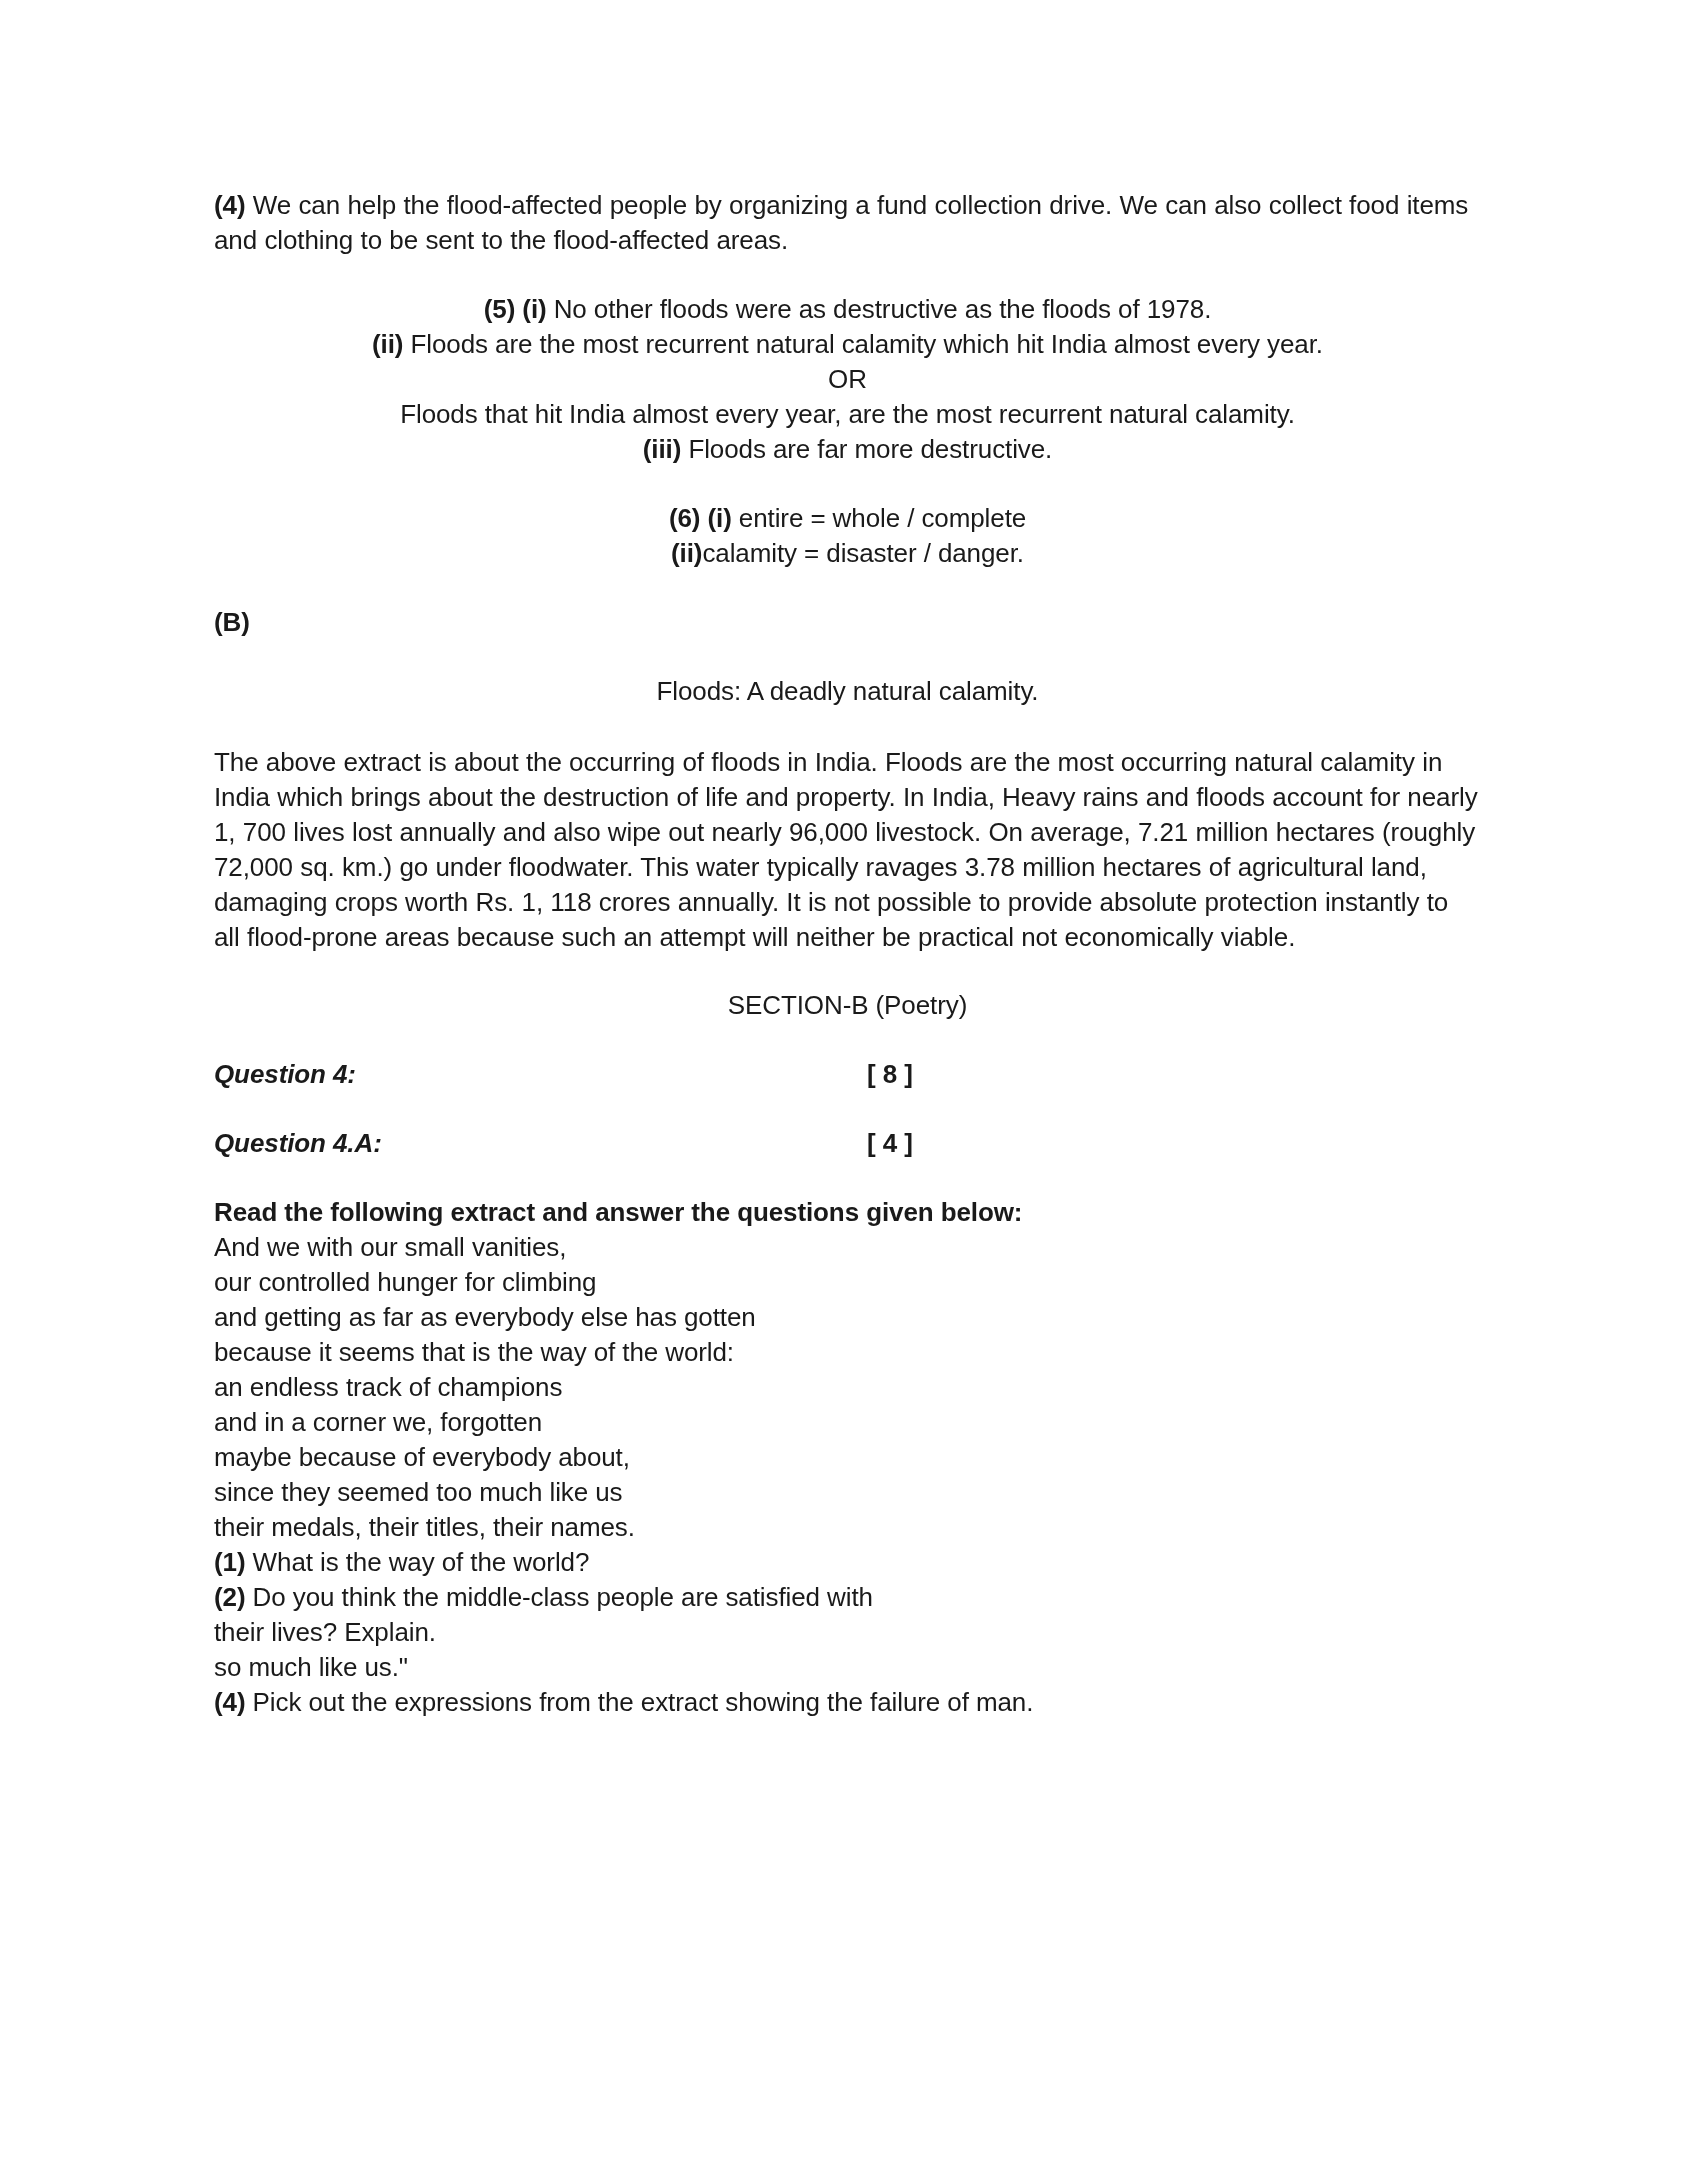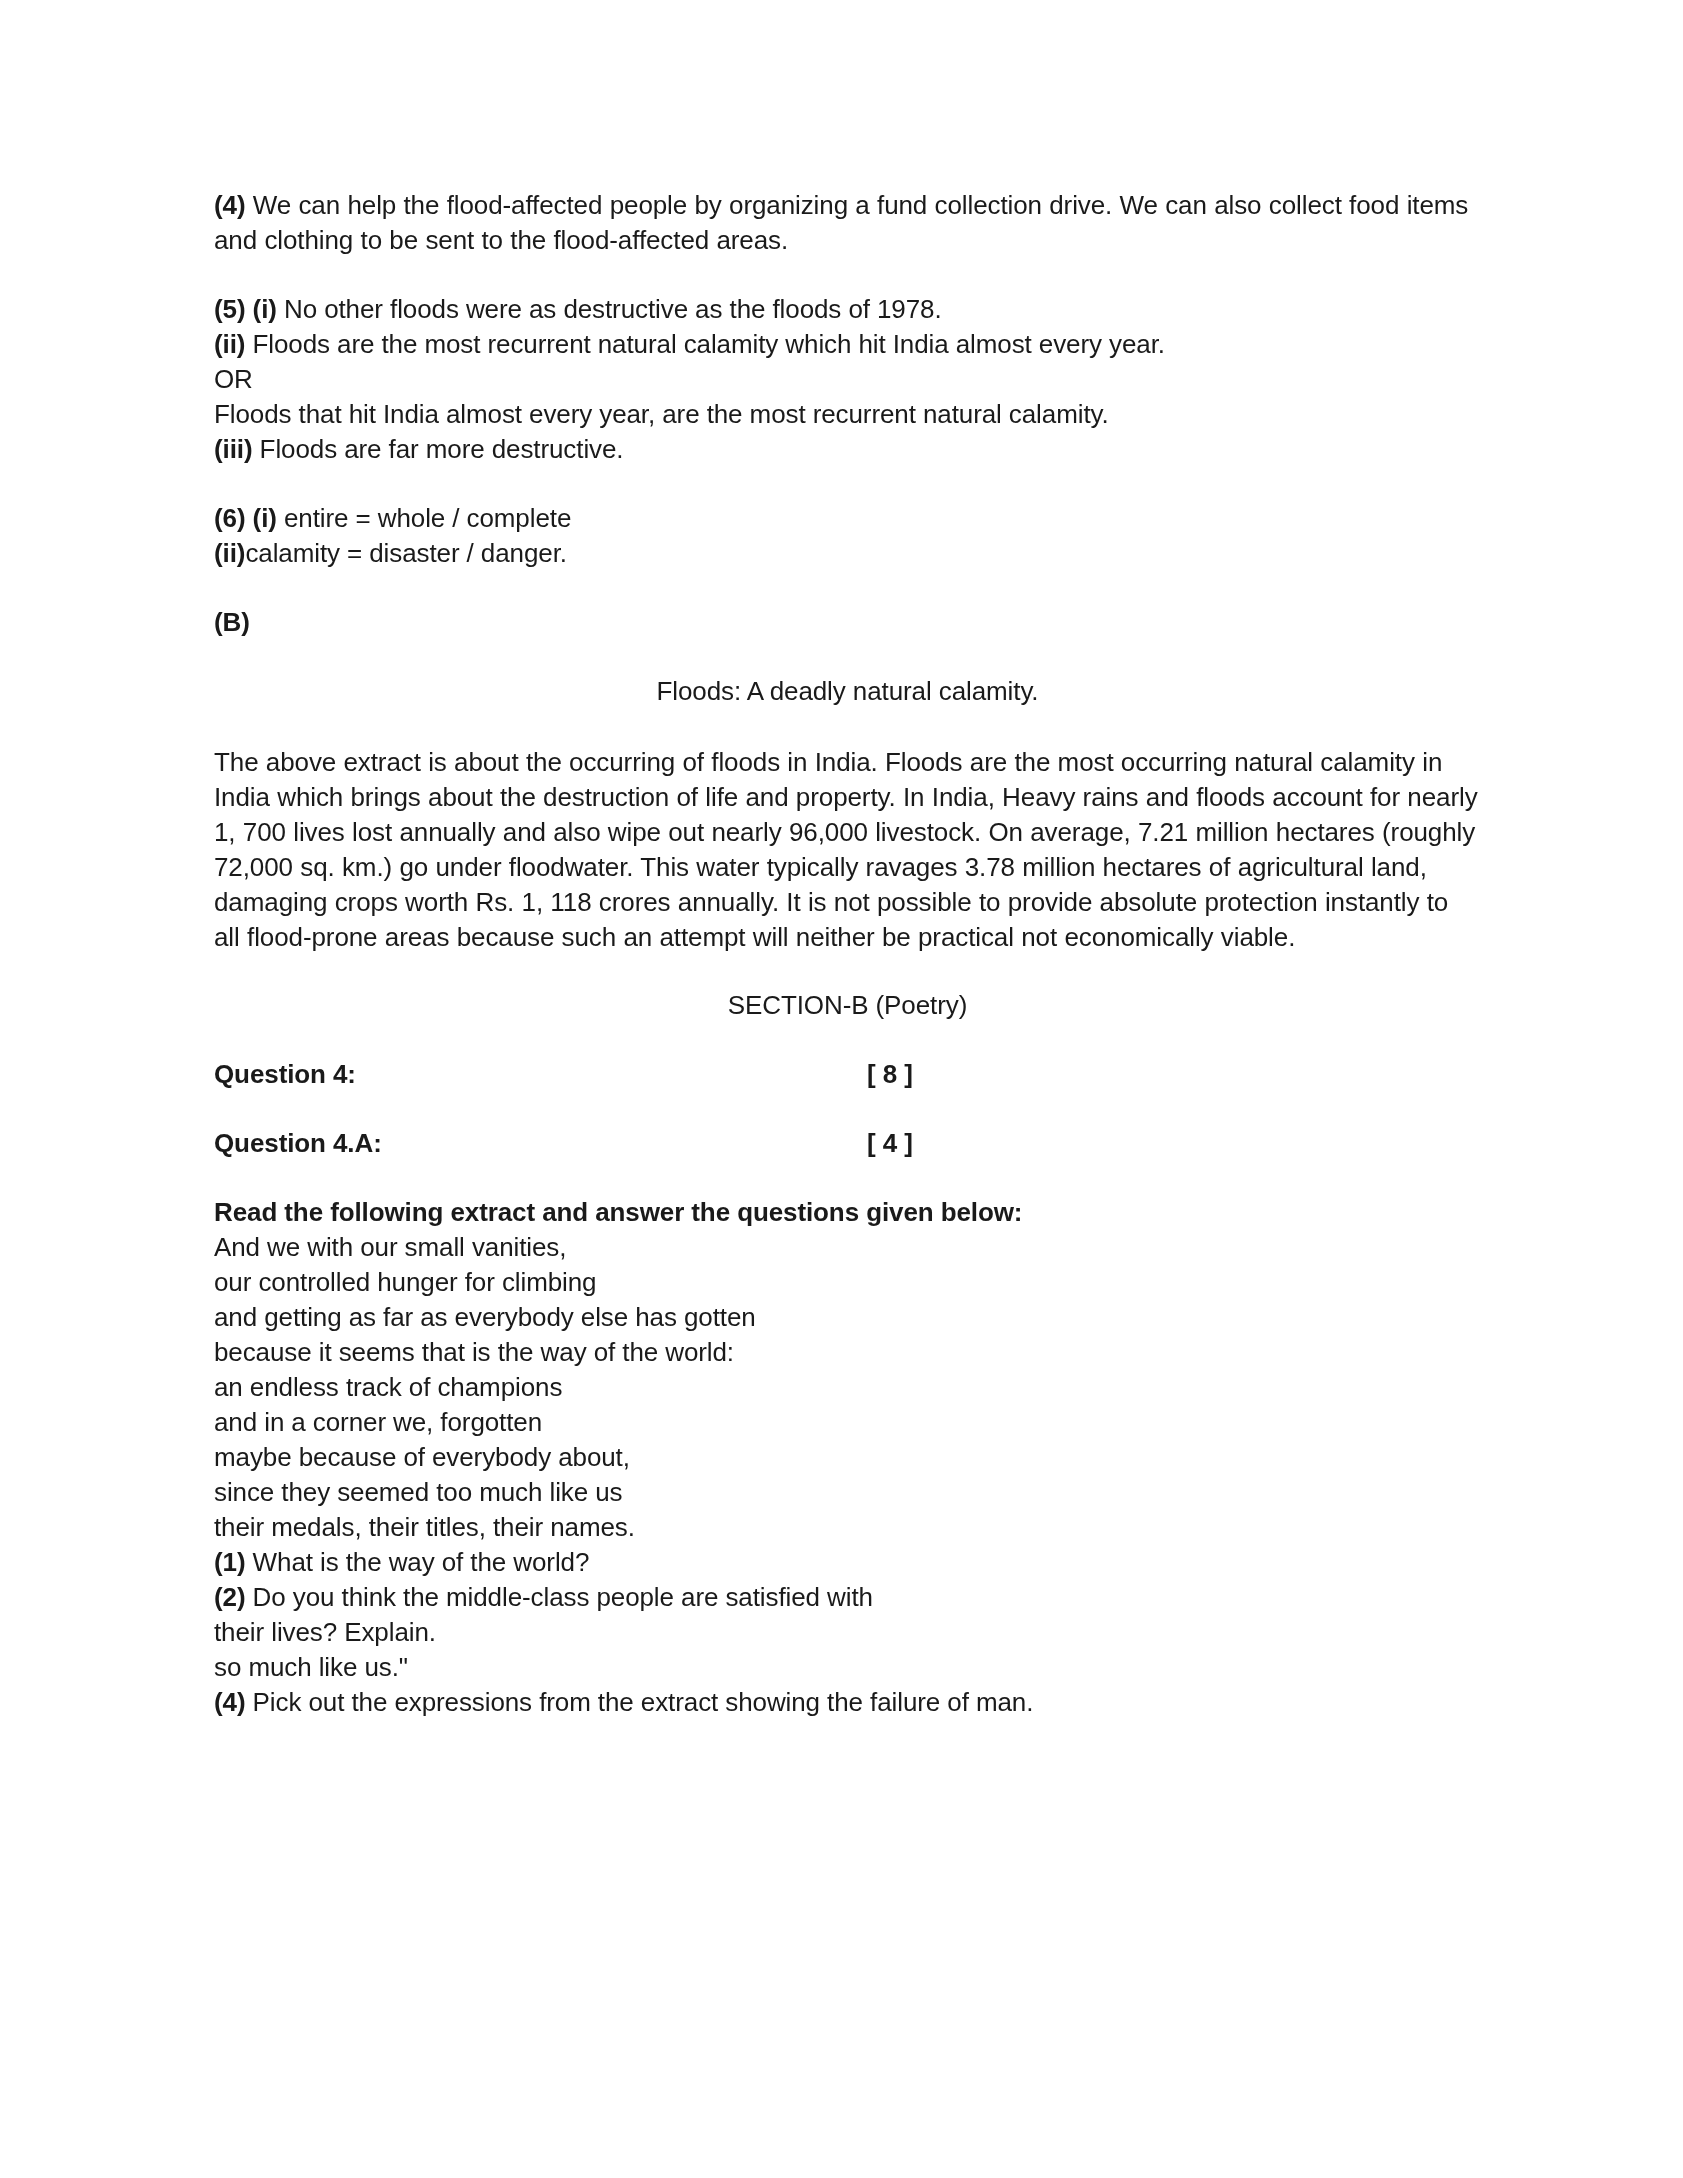--- a/index.html
+++ b/index.html
@@ -58,30 +58,32 @@
     align-items: baseline;
     font-size: 26px;
     line-height: 1.345;
     font-weight: bold;
     margin: 0 0 34px 0;
     letter-spacing: -0.1px;
   }
   .qrow .qlabel {
     flex: 0 0 auto;
     width: 653px;
+    font-style: italic;
   }
   .qrow .qmarks {
     flex: 0 0 auto;
     font-weight: bold;
   }
   .blockline {
     font-size: 26px;
     line-height: 1.345;
     letter-spacing: -0.1px;
     margin: 0;
+    text-align: center;
   }
   .poem-block {
     margin: 0;
   }
   .poem-line {
     font-size: 26px;
     line-height: 1.345;
     letter-spacing: -0.1px;
     margin: 0;
   }

